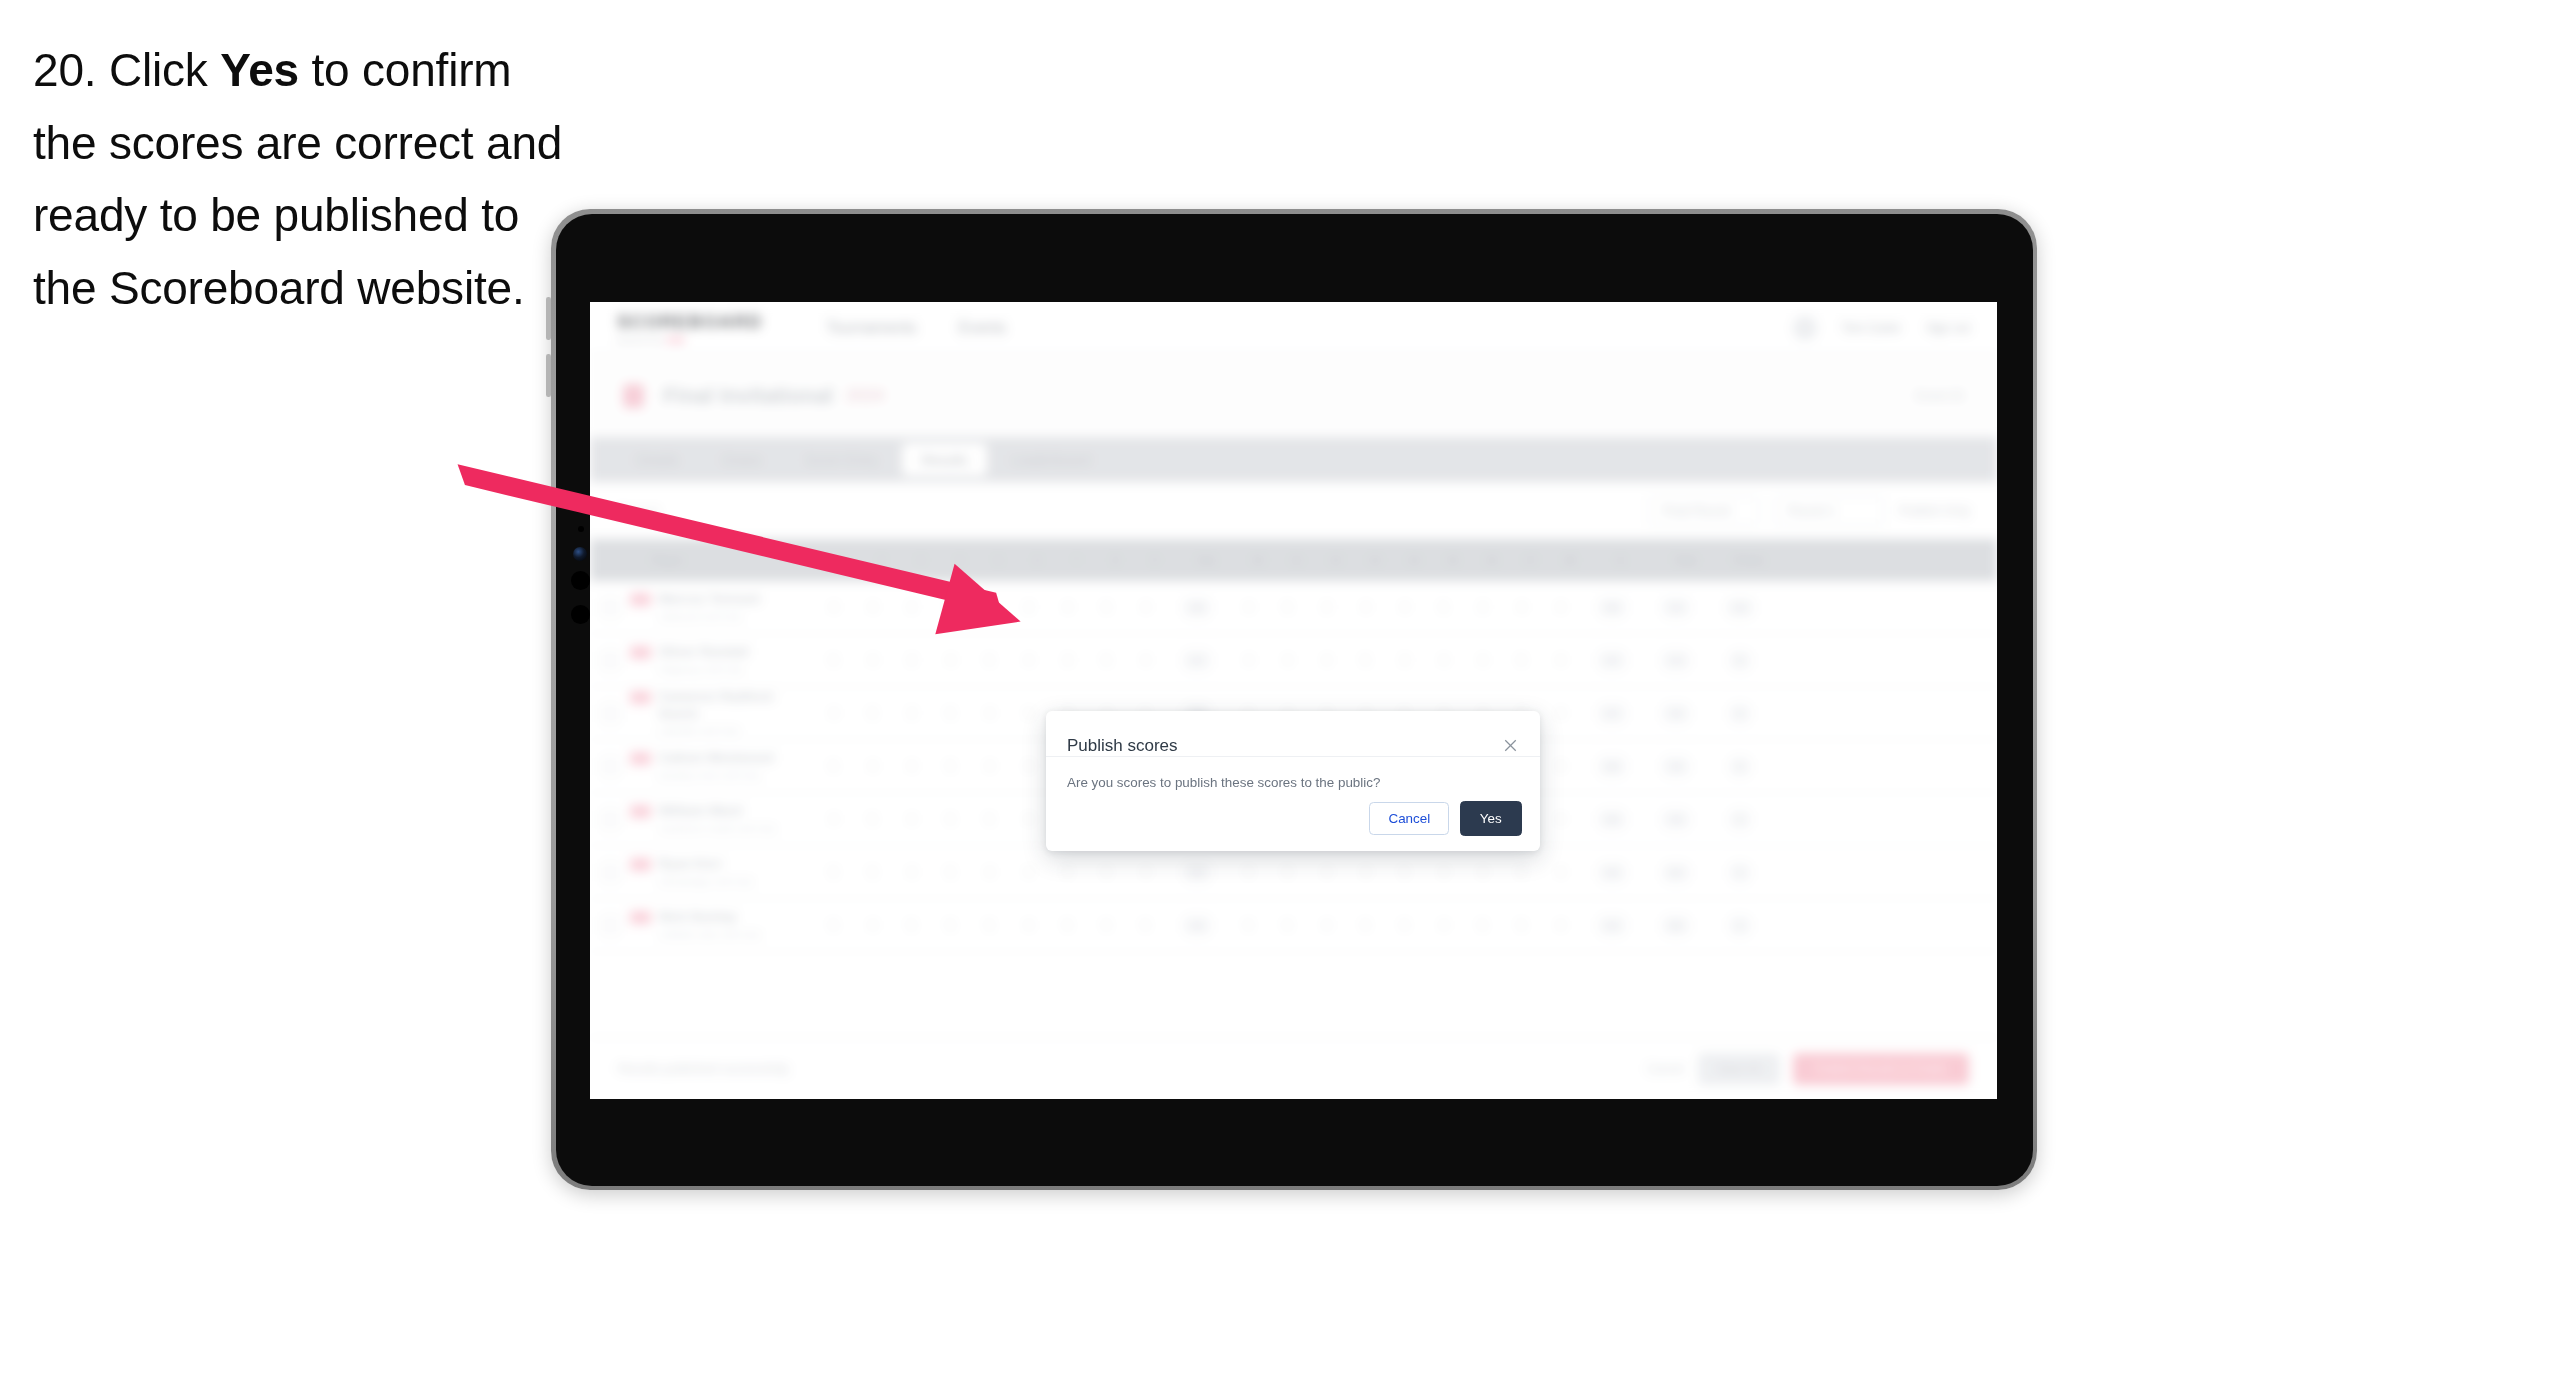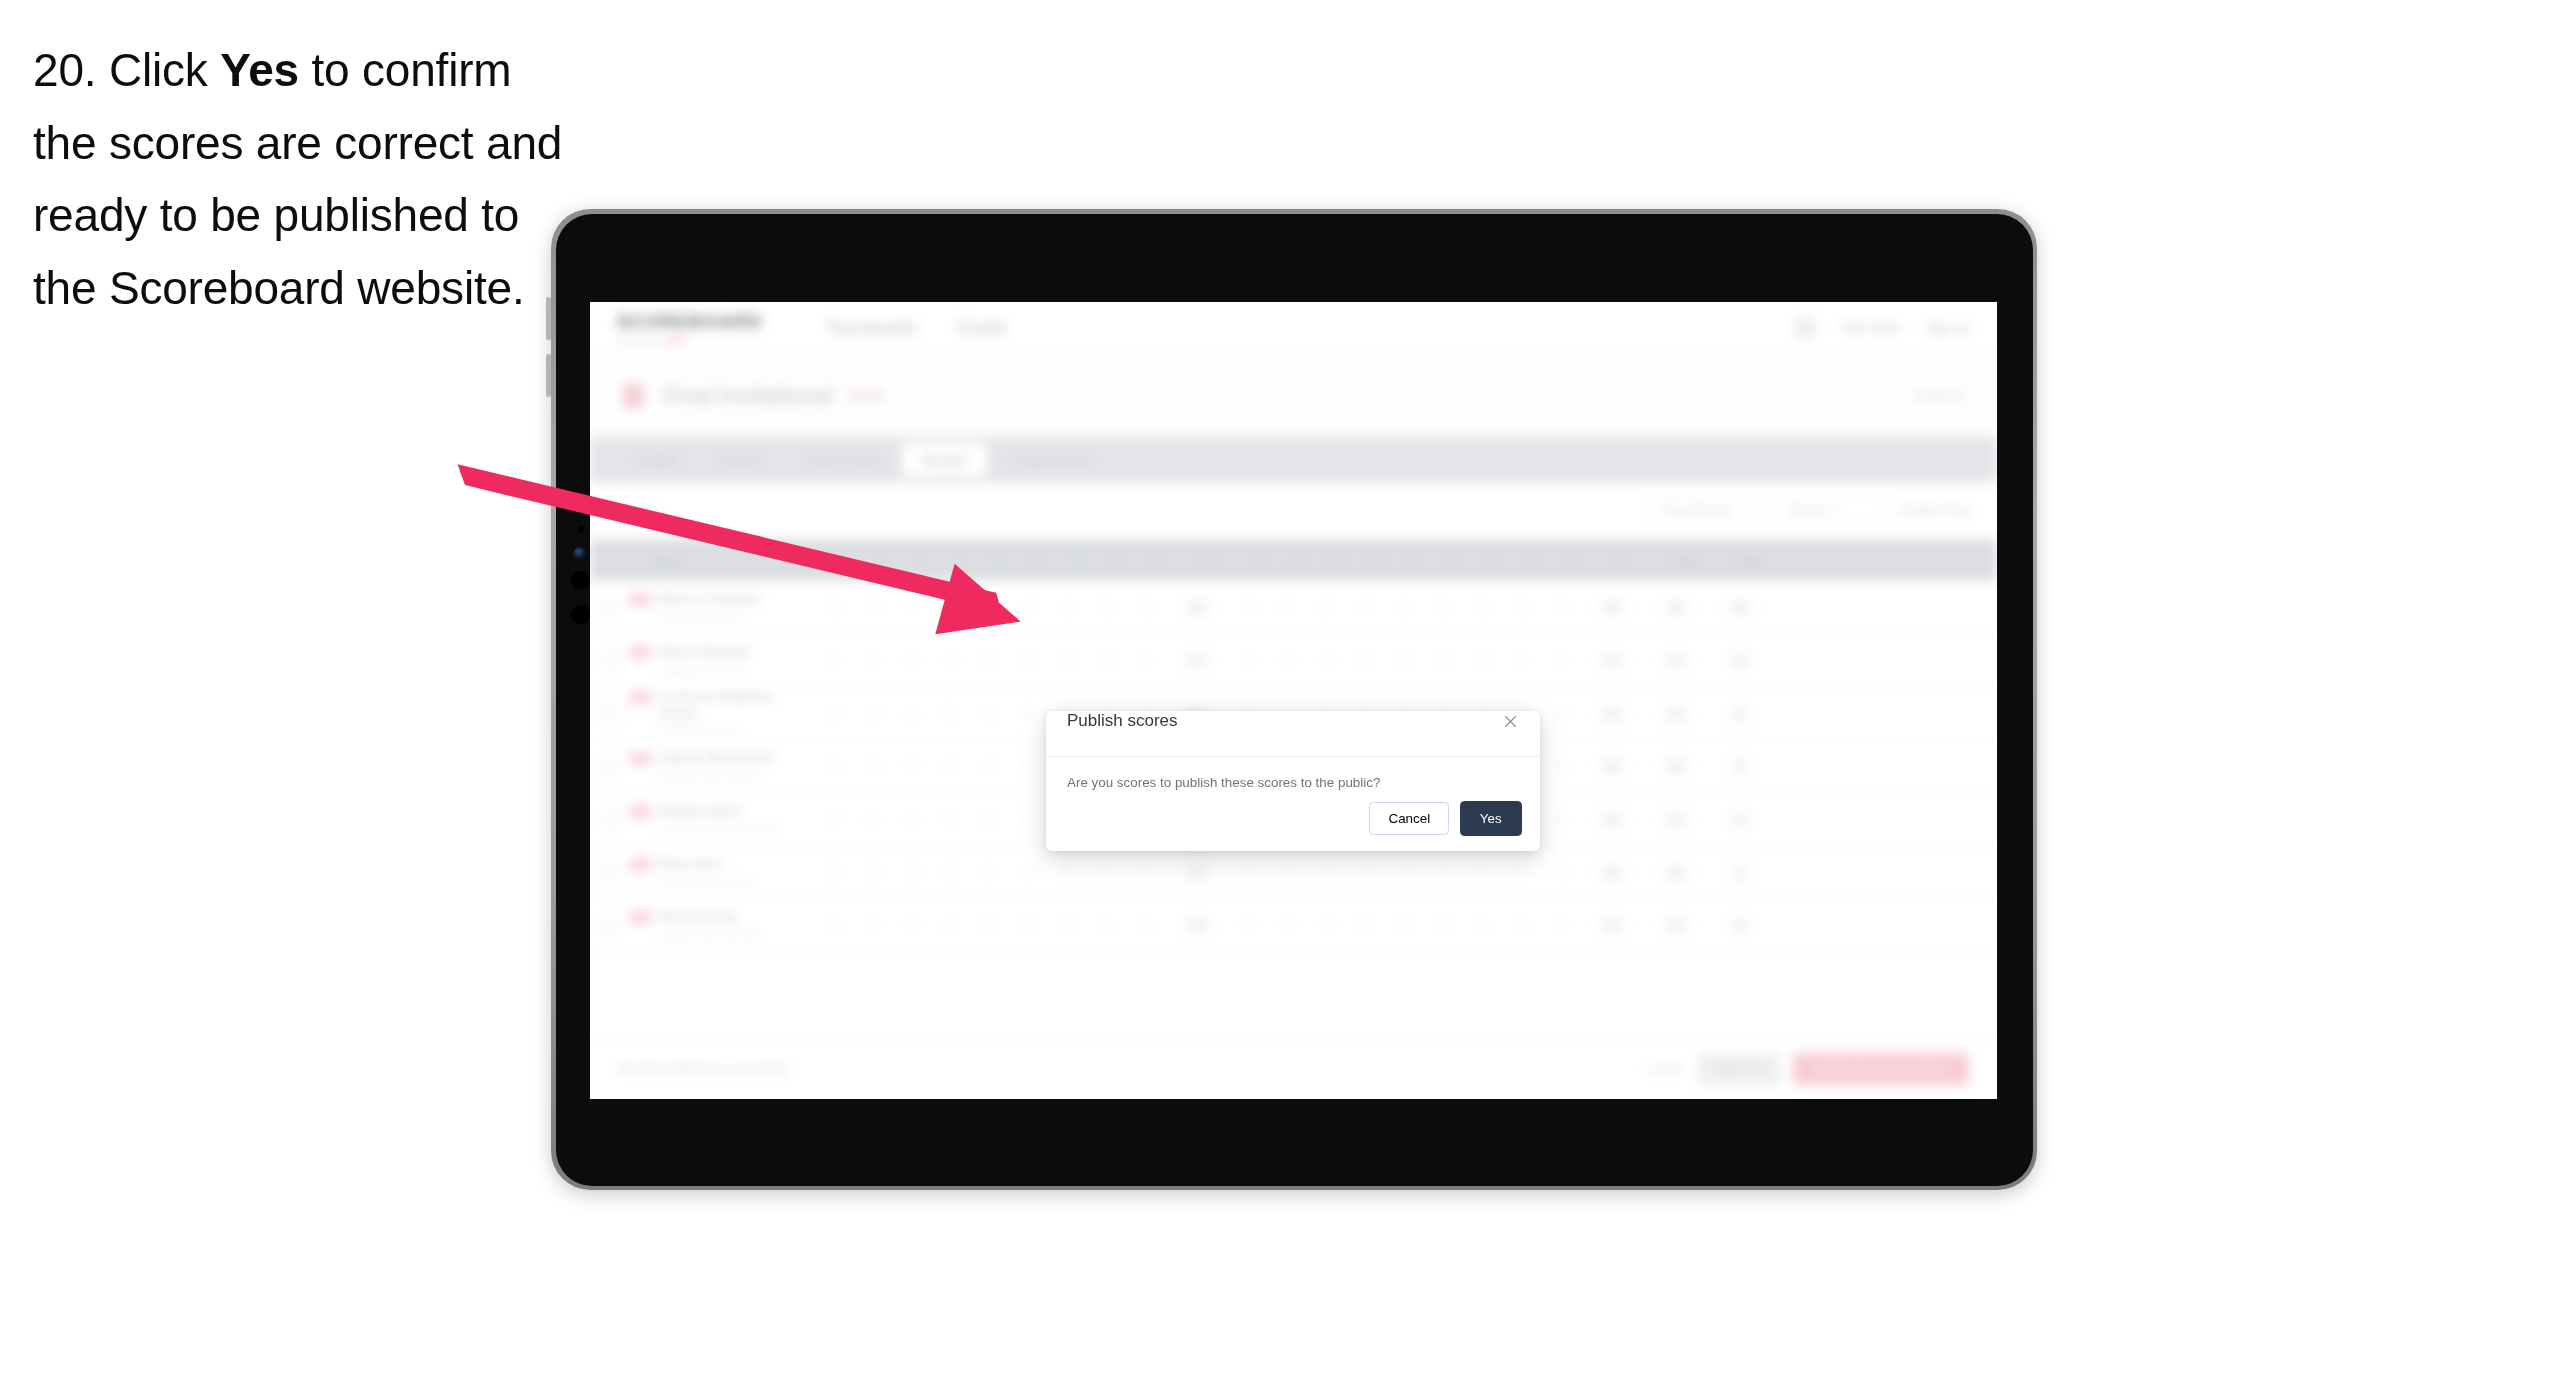--- a/index.html
+++ b/index.html
@@ -240,21 +240,21 @@
     width: 494px;
     height: 140px;
     background: #ffffff;
     border-radius: 6px;
     box-shadow: 0 7.4px 25px rgba(35,45,60,0.18), 0 1.5px 6px rgba(35,45,60,0.10);
     box-sizing: border-box;
   }
   #modal-head {
     height: 46px;
     border-bottom: 0.7px solid #eef0f3;
-    display: flex; align-items: flex-start;
+    display: flex; align-items: flex-end;
     padding: 0 19.3px 0 21px;
     box-sizing: border-box;
   }
   #modal-title {
     font-size: 17px;
     color: #2f3a46;
     font-weight: 500;
     font-family: "Liberation Sans", sans-serif;
   }
   #modal-close {
@@ -282,21 +282,21 @@
   .mbtn {
     font-size: 13.4px;
     border-radius: 4.5px;
     padding: 9px 18px;
     cursor: pointer;
     font-family: "Liberation Sans", sans-serif;
     line-height: 1;
   }
   .mbtn.cancel {
     background: #ffffff;
-    color: #000000;
+    color: #1d4ed8;
     border: 0.7px solid #c9d7ea;
   }
   .mbtn.yes {
     background: #2c3a4f;
     color: #ffffff;
     border: 0.7px solid #2c3a4f;
     padding: 9.6px 19.3px;
   }
 
   

